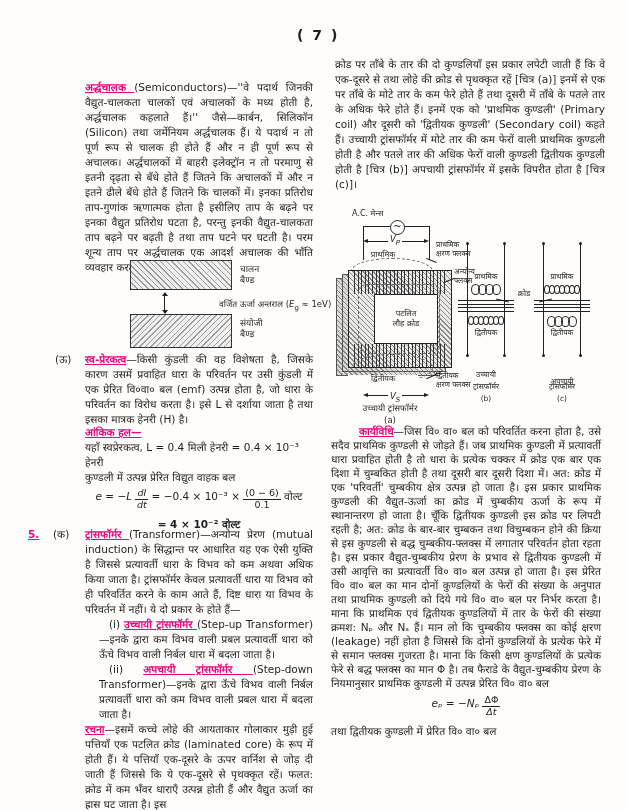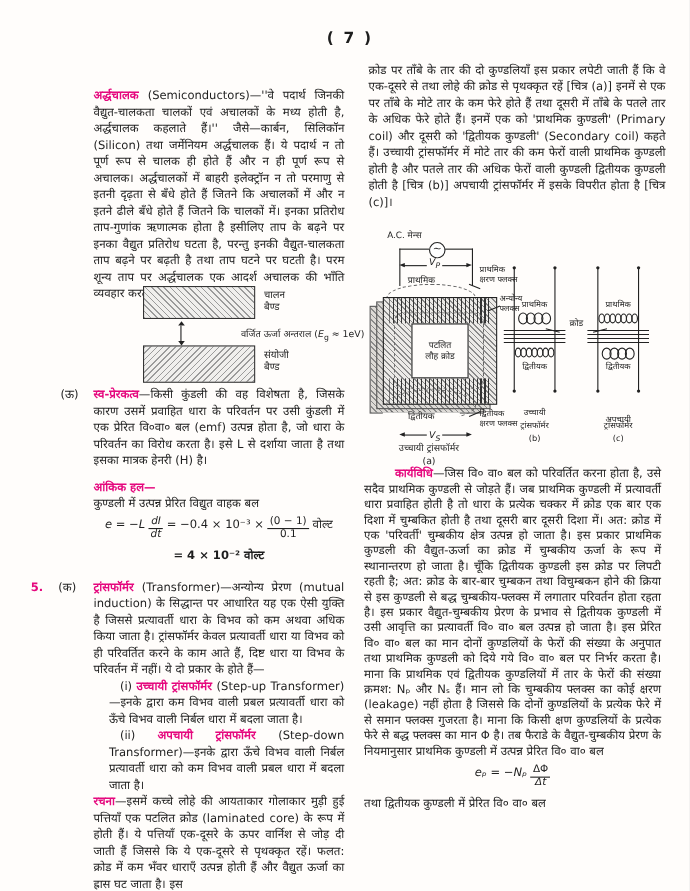--- a/index.html
+++ b/index.html
@@ -5,21 +5,21 @@
   html,body{margin:0;padding:0;background:#e9e9e9;}
   .page{
     position:relative;width:627px;height:810px;background:#fffdfb;overflow:hidden;
     font-family:"DejaVu Sans","Liberation Sans",sans-serif;color:#1e1e1e;
     font-size:10.5px;line-height:15px;
   }
   .blk{position:absolute;}
   p{margin:0;}
   .just{text-align:justify;}
   .ctr{text-align:center;}
-  .hd{color:#e5087e;font-weight:700;}
+  .hd{color:#e5087e;font-weight:700;text-decoration:underline;}
   .bold{font-weight:700;}
   .mark{position:absolute;top:0;}
   .sub{padding-left:14px;text-indent:10px;}
   .indent28{text-indent:28px;}
   .var{font-style:italic;}
   sub{font-size:7px;}
   .formula{font-size:10.5px;}
   .frac{display:inline-block;vertical-align:-0.85em;text-align:center;line-height:1.15;font-size:9.5px;}
   .frac .num{display:block;border-bottom:1px solid #222;padding:0 2px;}
   .frac .den{display:block;}
@@ -94,24 +94,25 @@
       <div>संयोजी</div>
       <div>बैण्ड</div>
     </div>
   </div>
 
   <div class="blk" style="left:85px;top:352px;width:228px;">
     <span class="mark" style="left:-30px;">(ऊ)</span>
     <p class="just"><span class="hd">स्व-प्रेरकत्व</span><span>—किसी कुंडली की वह विशेषता है, जिसके कारण उसमें प्रवाहित धारा के परिवर्तन पर उसी कुंडली में एक प्रेरित वि०वा० बल (emf) उत्पन्न होता है, जो धारा के परिवर्तन का विरोध करता है। इसे L से दर्शाया जाता है तथा इसका मात्रक हेनरी (H) है।</span></p>
   </div>
 
-  <div class="blk" style="left:85px;top:436px;width:228px;">
+  <div class="blk" style="left:85px;top:425px;width:228px;">
     <div class="hd">आंकिक हल—</div>
+    <div>यहाँ स्वप्रेरकत्व, L = 0.4 मिली हेनरी = 0.4 × 10⁻³ हेनरी</div>
     <div>कुण्डली में उत्पन्न प्रेरित विद्युत वाहक बल</div>
-    <div class="ctr formula" style="margin-top:3px;"><span class="var">e = −L</span> <span class="frac"><span class="num var">dI</span><span class="den var">dt</span></span><span> = −0.4 × 10⁻³ × </span><span class="frac"><span class="num">(0 − 1)</span><span class="den">0.1</span></span><span> वोल्ट</span></div>
+    <div class="ctr formula" style="margin-top:3px;"><span class="var">e = −L</span> <span class="frac"><span class="num var">dI</span><span class="den var">dt</span></span><span> = −0.4 × 10⁻³ × </span><span class="frac"><span class="num">(0 − 6)</span><span class="den">0.1</span></span><span> वोल्ट</span></div>
     <div class="ctr bold" style="margin-top:6px;">= 4 × 10⁻² वोल्ट</div>
   </div>
 
   <div class="blk" style="left:85px;top:527px;width:228px;">
     <span class="mark hd" style="left:-57px;">5.</span>
     <span class="mark" style="left:-32px;">(क)</span>
     <p class="just"><span class="hd">ट्रांसफॉर्मर </span><span>(Transformer)—</span><span>अन्योन्य प्रेरण (mutual induction) के सिद्धान्त पर आधारित यह एक ऐसी युक्ति है जिससे प्रत्यावर्ती धारा के विभव को कम अथवा अधिक किया जाता है। ट्रांसफॉर्मर केवल प्रत्यावर्ती धारा या विभव को ही परिवर्तित करने के काम आते हैं, दिष्ट धारा या विभव के परिवर्तन में नहीं। ये दो प्रकार के होते हैं—</span></p>
     <p class="just sub"><span>(i) </span><span class="hd">उच्चायी ट्रांसफॉर्मर </span><span>(Step-up Transformer)—</span><span>इनके द्वारा कम विभव वाली प्रबल प्रत्यावर्ती धारा को ऊँचे विभव वाली निर्बल धारा में बदला जाता है।</span></p>
     <p class="just sub"><span>(ii) </span><span class="hd">अपचायी ट्रांसफॉर्मर </span><span>(Step-down Transformer)—</span><span>इनके द्वारा ऊँचे विभव वाली निर्बल प्रत्यावर्ती धारा को कम विभव वाली प्रबल धारा में बदला जाता है।</span></p>
     <p class="just"><span class="hd">रचना</span><span>—इसमें कच्चे लोहे की आयताकार गोलाकार मुड़ी हुई पत्तियाँ एक पटलित क्रोड (laminated core) के रूप में होती हैं। ये पत्तियाँ एक-दूसरे के ऊपर वार्निश से जोड़ दी जाती हैं जिससे कि ये एक-दूसरे से पृथक्कृत रहें। फलत: क्रोड में कम भँवर धाराएँ उत्पन्न होती हैं और वैद्युत ऊर्जा का ह्रास घट जाता है। इस</span></p>
@@ -140,21 +141,21 @@
     </div>
     <div class="ln h" style="left:108px;top:52px;width:11px;transform:rotate(22deg);"></div>
     <div class="dashov" style="left:33px;top:50px;width:82px;height:26px;"></div>
 
     <div class="corelayer" style="left:18px;top:70px;width:104px;height:98px;"></div>
     <div class="corelayer" style="left:24px;top:66px;width:104px;height:98px;"></div>
     <div class="coremain" style="left:30px;top:62px;width:104px;height:98px;"></div>
     <div class="stripes" style="left:36px;top:63px;width:92px;height:23px;"></div>
     <div class="stripes" style="left:36px;top:136px;width:92px;height:23px;"></div>
     <div class="dashring" style="left:40px;top:76px;width:82px;height:70px;"></div>
-    <div class="corehole" style="left:56px;top:86px;width:52px;height:50px;">
+    <div class="corehole" style="left:56px;top:86px;width:64px;height:50px;">
       <div>पटलित</div>
       <div>लौह क्रोड</div>
     </div>
     <div class="sidelab" style="left:136px;top:60px;">
       <div>अन्योन्य</div>
       <div>फ्लक्स</div>
     </div>
     <div class="ln h" style="left:125px;top:72px;width:12px;transform:rotate(-22deg);"></div>
 
     <div class="dashov" style="left:33px;top:146px;width:82px;height:28px;"></div>

